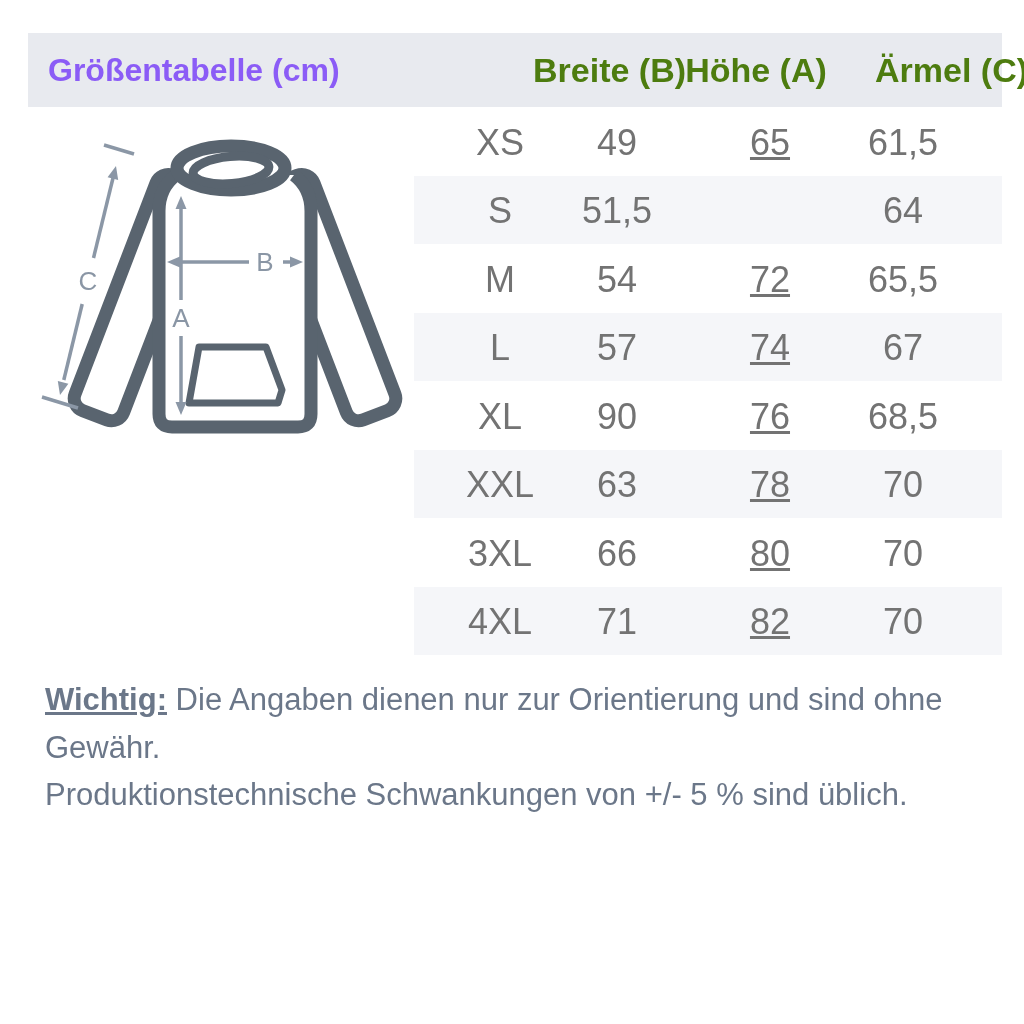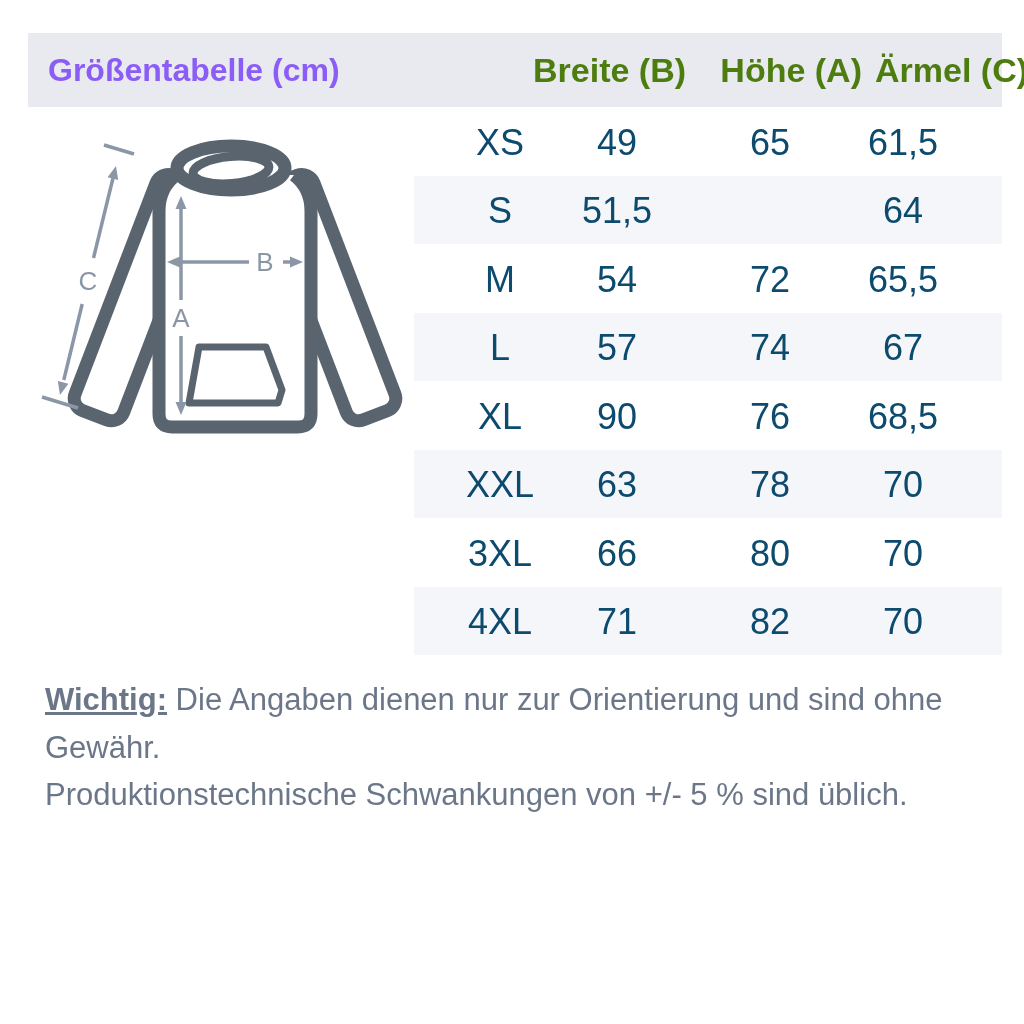--- a/index.html
+++ b/index.html
@@ -13,31 +13,31 @@
     background:#e8eaef;
   }
   .header-title{
     position:absolute;left:20px;top:0;height:74px;line-height:74px;
     font-size:32px;font-weight:bold;color:#8b5cf6;white-space:nowrap;
   }
   .header-col{
     position:absolute;top:0;height:74px;line-height:74px;width:150px;
     text-align:center;font-size:34px;font-weight:bold;color:#4d7c0f;white-space:nowrap;
   }
-  .hc-b{left:505px;} .hc-a{left:684px;text-align:right;} .hc-c{left:803px;margin-left:44px;}
+  .hc-b{left:505px;} .hc-a{left:653px;} .hc-c{left:803px;margin-left:44px;}
   
   .size-table{position:absolute;left:414px;top:107px;width:588px;}
   .table-row{position:relative;width:588px;height:68.5px;}
   .table-row.alt{background:#f5f6f9;}
   .cell{
     position:absolute;top:0;height:100%;width:120px;
     display:flex;align-items:center;justify-content:center;
-    font-size:36px;color:#0c4a6e;padding-top:3px;box-sizing:border-box;white-space:nowrap;
+    font-size:36px;color:#737373;padding-top:3px;box-sizing:border-box;white-space:nowrap;
   }
-  .c-size{left:26px;} .c-b{left:143px;} .c-a{left:296px;} .c-c{left:429px;}
+  .c-size{left:26px;} .c-b{left:143px;} .c-a{left:296px;text-decoration:underline;} .c-c{left:429px;}
   
   .hoodie{position:absolute;left:30px;top:118px;width:380px;height:345px;}
   
   .footer{
     position:absolute;left:45px;top:676px;width:950px;
     font-size:31px;line-height:47.5px;color:#6b7789;
   }
   .footer strong{font-weight:bold;color:#6b7789;text-decoration:underline;}
 </style>
 </head>

